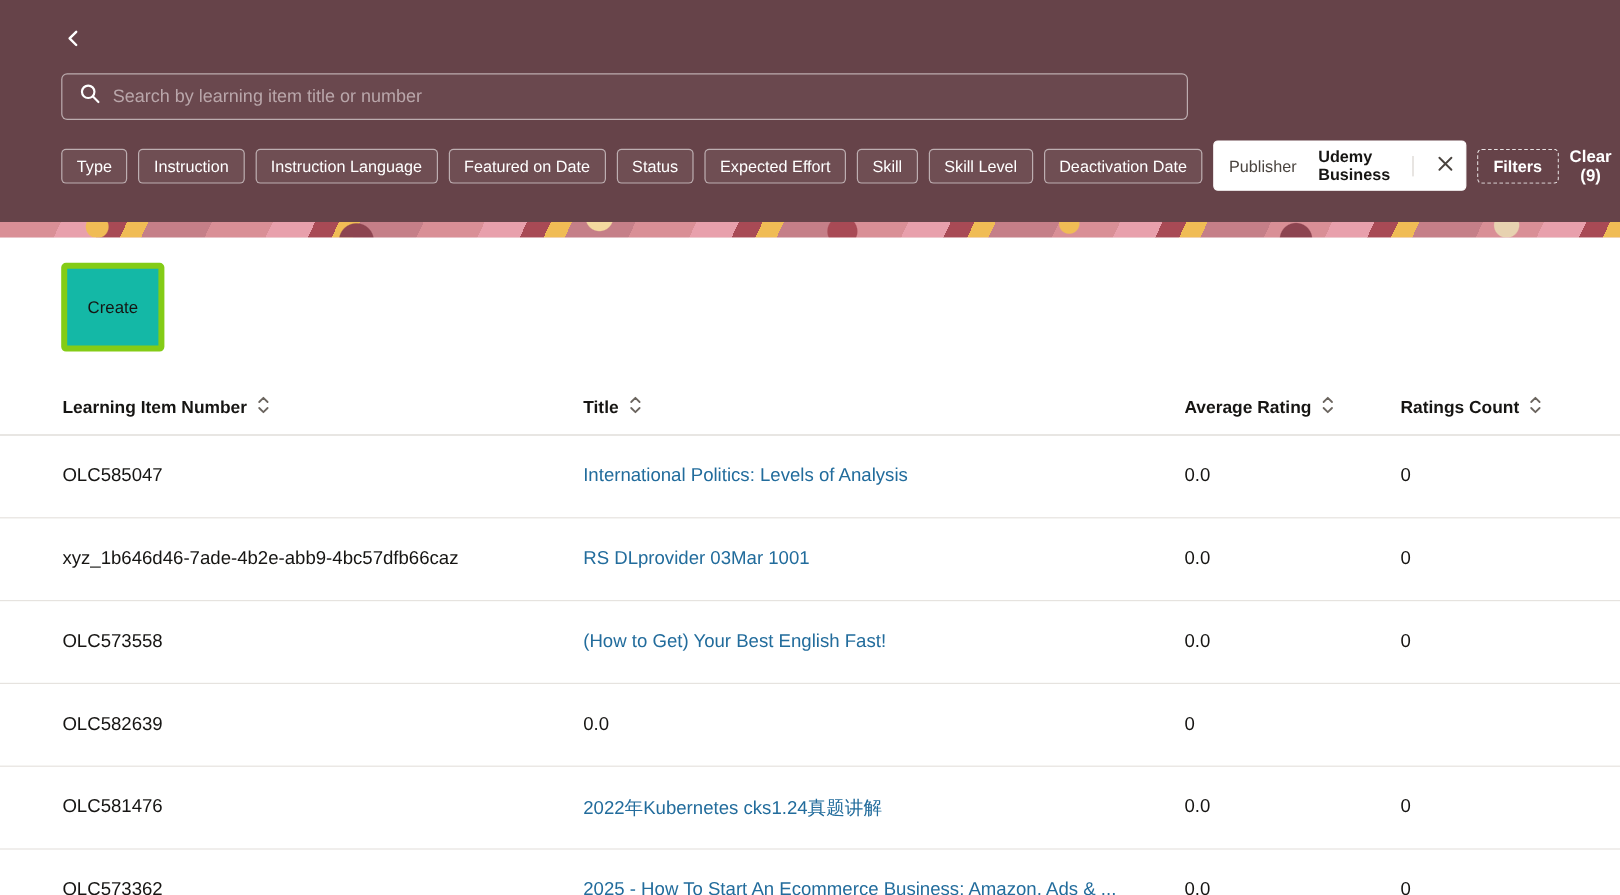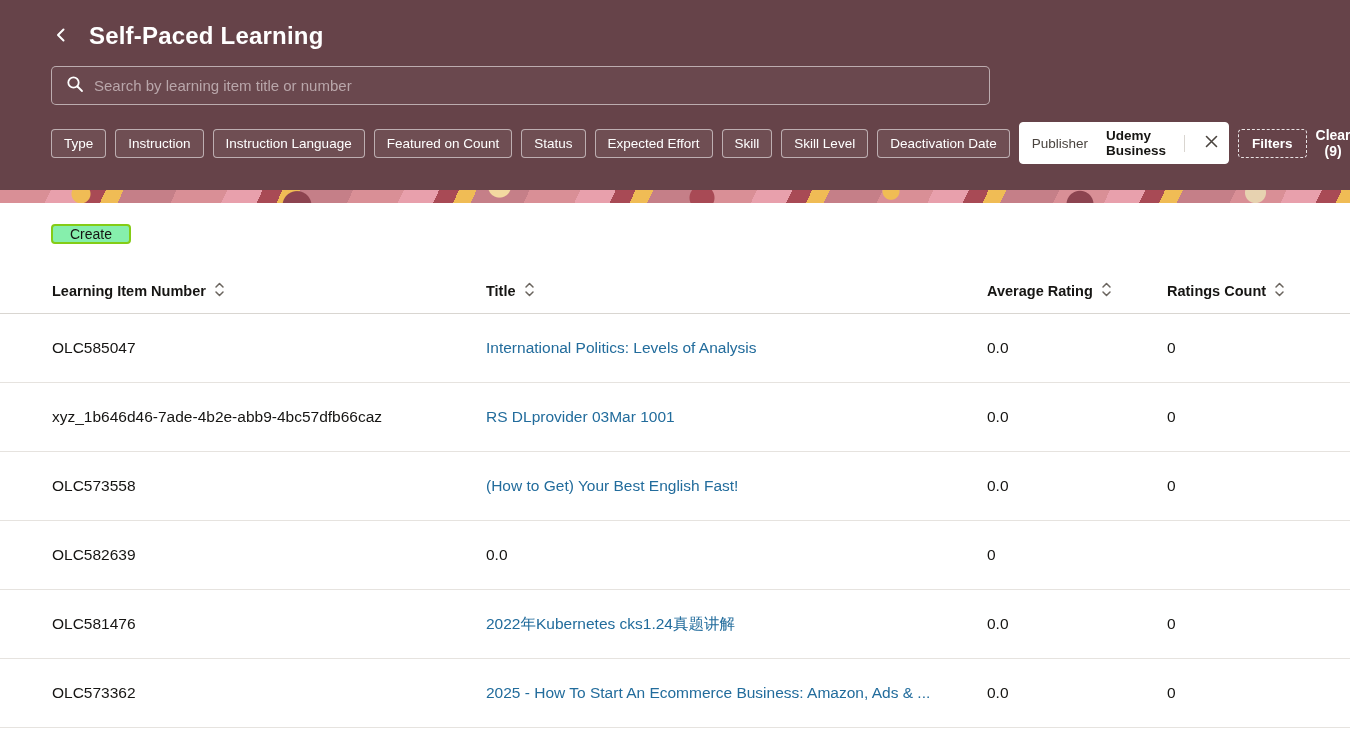--- a/index.html
+++ b/index.html
@@ -45,22 +45,22 @@
       radial-gradient(circle at 52% 60%, #a84a55 0 12px, transparent 13px),
       radial-gradient(circle at 66% 10%, #f0bc55 0 8px, transparent 9px),
       radial-gradient(circle at 80% 110%, #8c4450 0 13px, transparent 14px),
       radial-gradient(circle at 93% 20%, #e7d2b0 0 10px, transparent 11px),
       repeating-linear-gradient(115deg, #d98f96 0 46px, #e8a0ac 46px 78px,
         #a84a55 78px 96px, #f0bc55 96px 112px, #c57f88 112px 160px);
   }
 
   
   .content { background:#ffffff; }
-  .create-btn { margin:21px 0 0 51px; background:#86efac; border:2px solid #84cc16;
-    border-radius:4px; padding:0 17px; font-size:14px; color:#161513;
+  .create-btn { margin:21px 0 0 51px; background:#14b8a6; border:5px solid #84cc16;
+    border-radius:4px; padding:24px 17px; font-size:14px; color:#161513;
     font-family:inherit; cursor:pointer; }
 
   .rowgrid { display:grid; grid-template-columns:434px 501px 180px 1fr;
     align-items:center; padding-left:52px; }
   .thead { margin-top:24px; height:46px; border-bottom:1px solid #d9d6d1;
     font-size:14.5px; font-weight:700; color:#161513; }
   .th { display:flex; align-items:center; gap:8px; cursor:pointer; }
   .trow { height:69px; border-bottom:1px solid #e6e3df; font-size:15.5px; color:#161513; }
   .title-link { color:#226c9c; text-decoration:none; cursor:pointer;
     white-space:nowrap; overflow:hidden; text-overflow:ellipsis; display:block; padding-right:20px; }
@@ -71,38 +71,37 @@
 
 <header class="app-header">
   <div class="title-row">
     <button class="back-btn">
       <span>
         <svg width="16" height="16" viewBox="0 0 16 16">
             <path d="M10.5 2.5 L5 8 L10.5 13.5" fill="none" stroke="#ffffff" stroke-width="2" stroke-linecap="round" stroke-linejoin="round"></path>
           </svg>
       </span>
     </button>
-    <h1 class="page-title">Self-Paced Learning</h1>
   </div>
 
   <div class="search-wrap">
     <span>
       <svg width="18" height="18" viewBox="0 0 18 18">
           <circle cx="7.5" cy="7.5" r="5.2" fill="none" stroke="#ffffff" stroke-width="1.8"></circle>
           <path d="M11.5 11.5 L16 16" stroke="#ffffff" stroke-width="1.8" stroke-linecap="round"></path>
         </svg>
     </span>
     <input type="text" placeholder="Search by learning item title or number" style="">
   </div>
 
   <div class="chips-row">
     <button class="chip">Type</button>
     <button class="chip">Instruction</button>
     <button class="chip">Instruction Language</button>
-    <button class="chip">Featured on Count</button>
+    <button class="chip">Featured on Date</button>
     <button class="chip">Status</button>
     <button class="chip">Expected Effort</button>
     <button class="chip">Skill</button>
     <button class="chip">Skill Level</button>
     <button class="chip">Deactivation Date</button>
 
     <div class="chip-publisher">
       <span class="plabel">Publisher</span>
       <span class="pvalue">Udemy Business</span>
       <span class="sep"></span>

